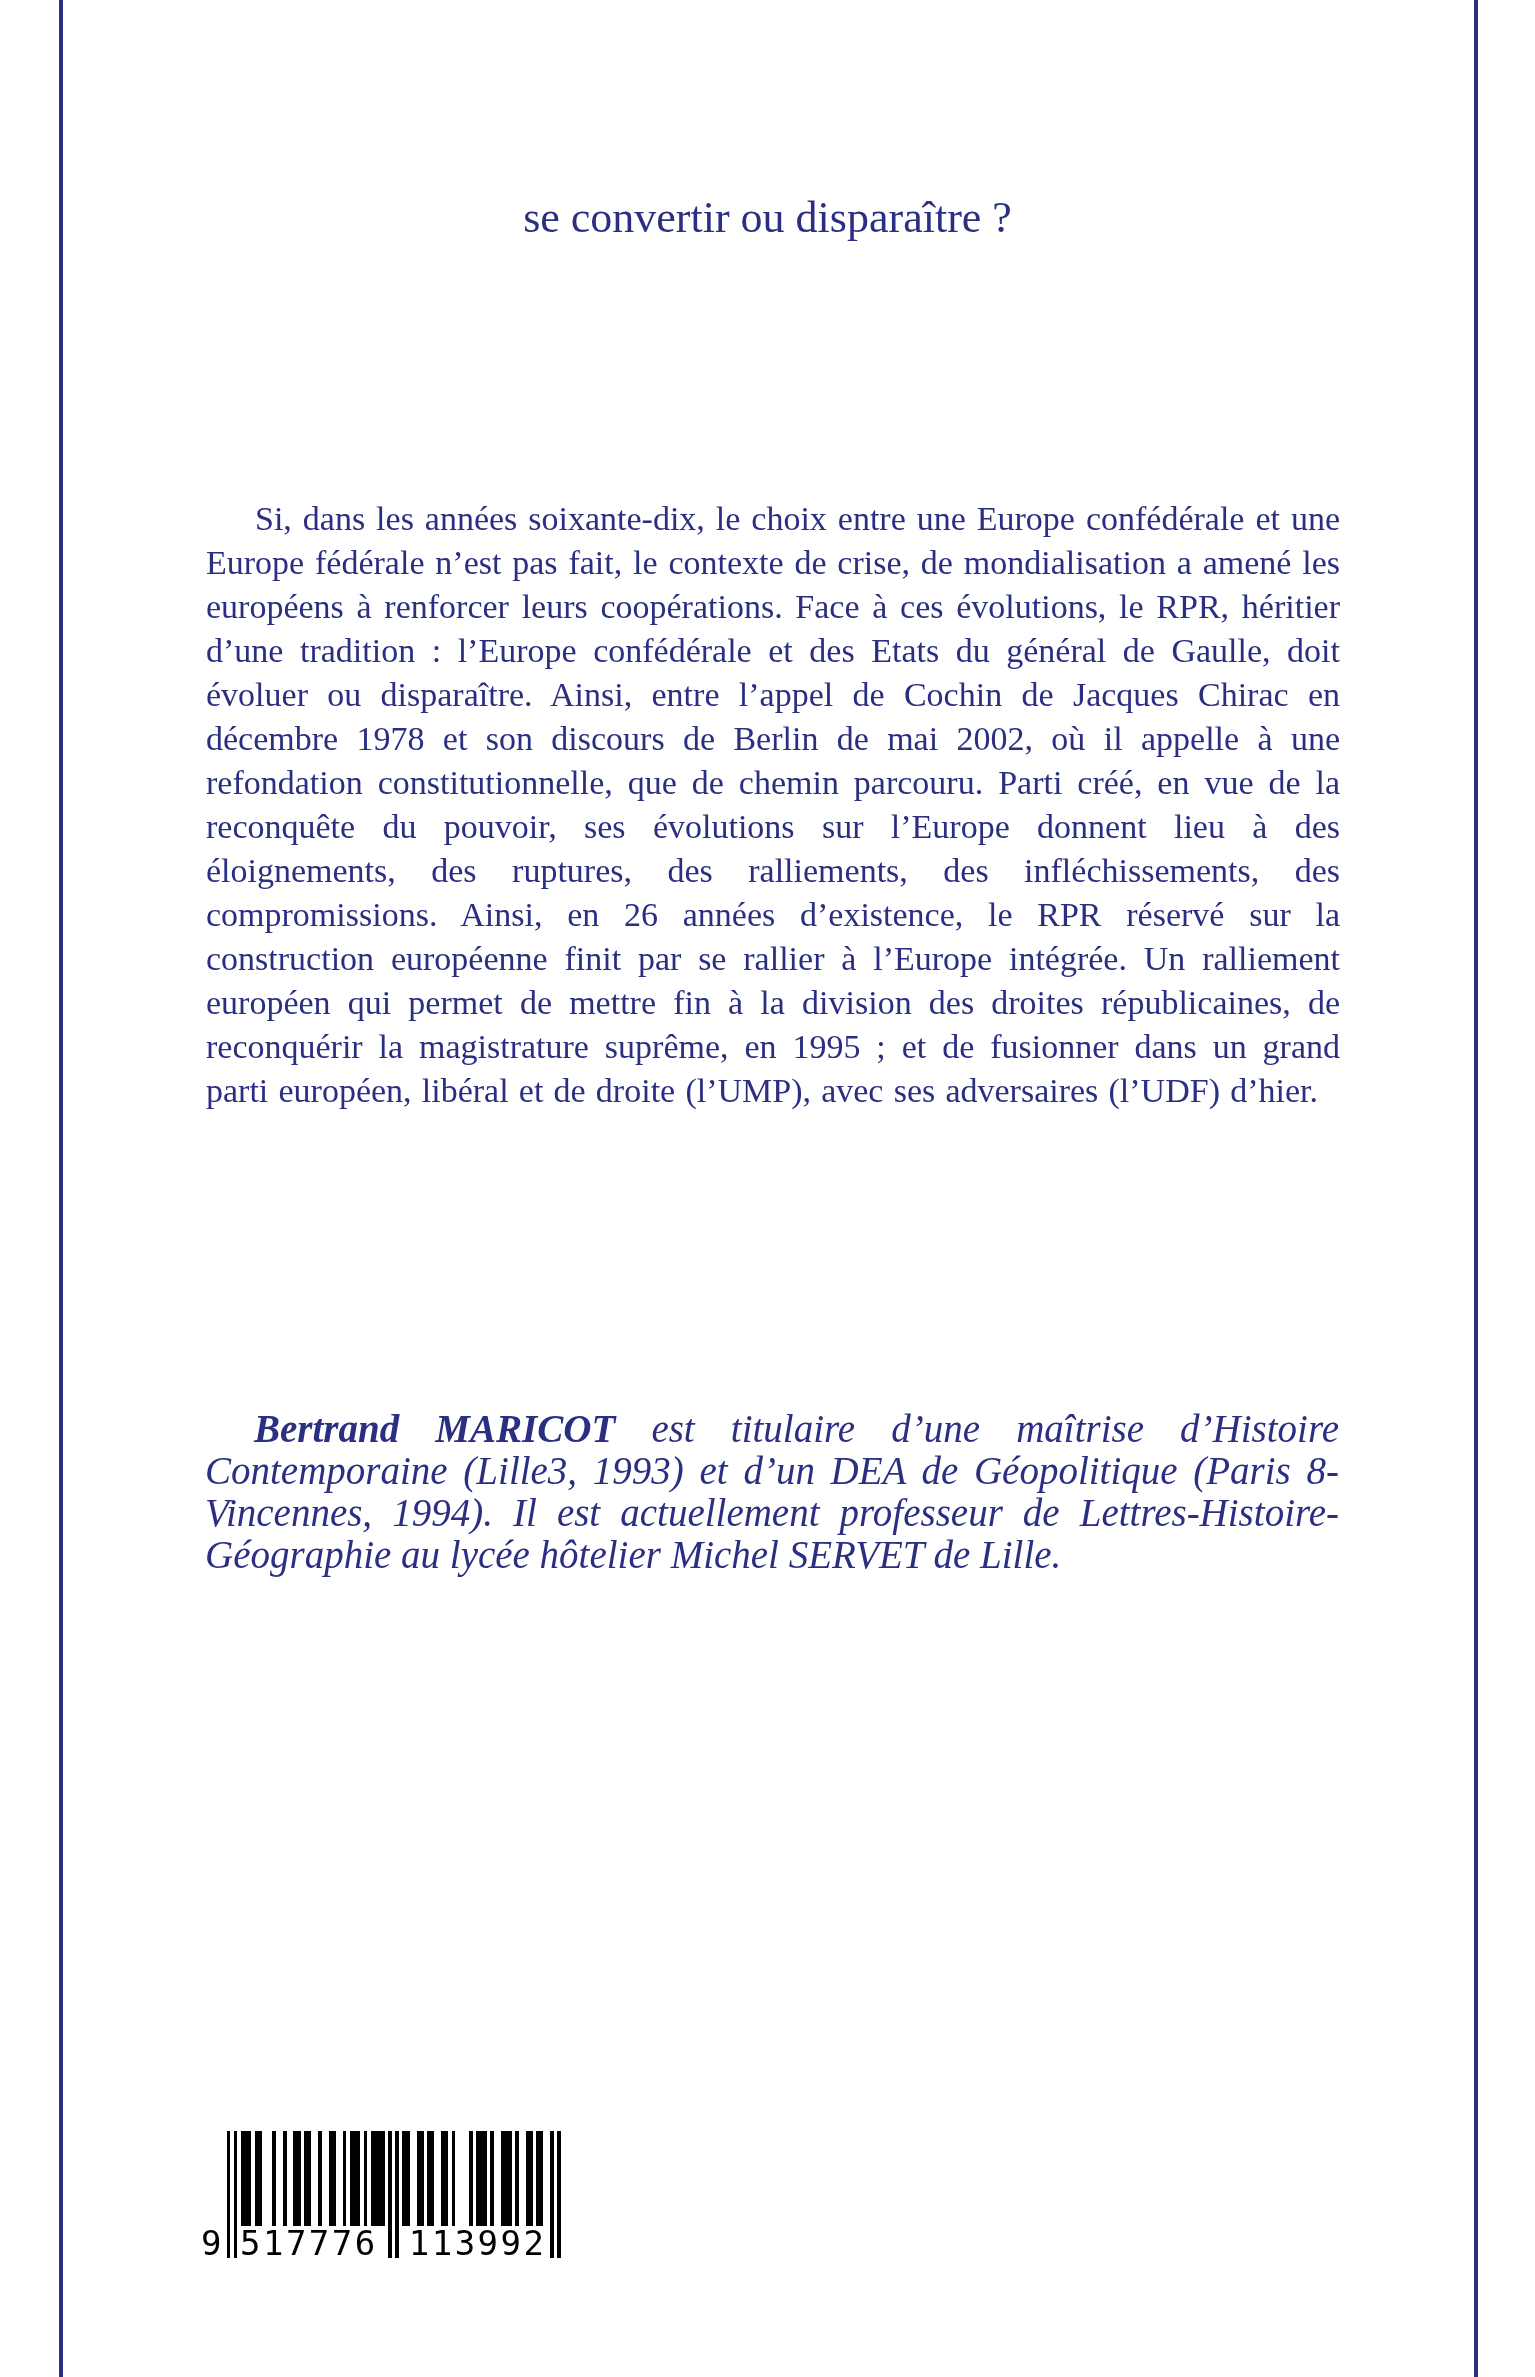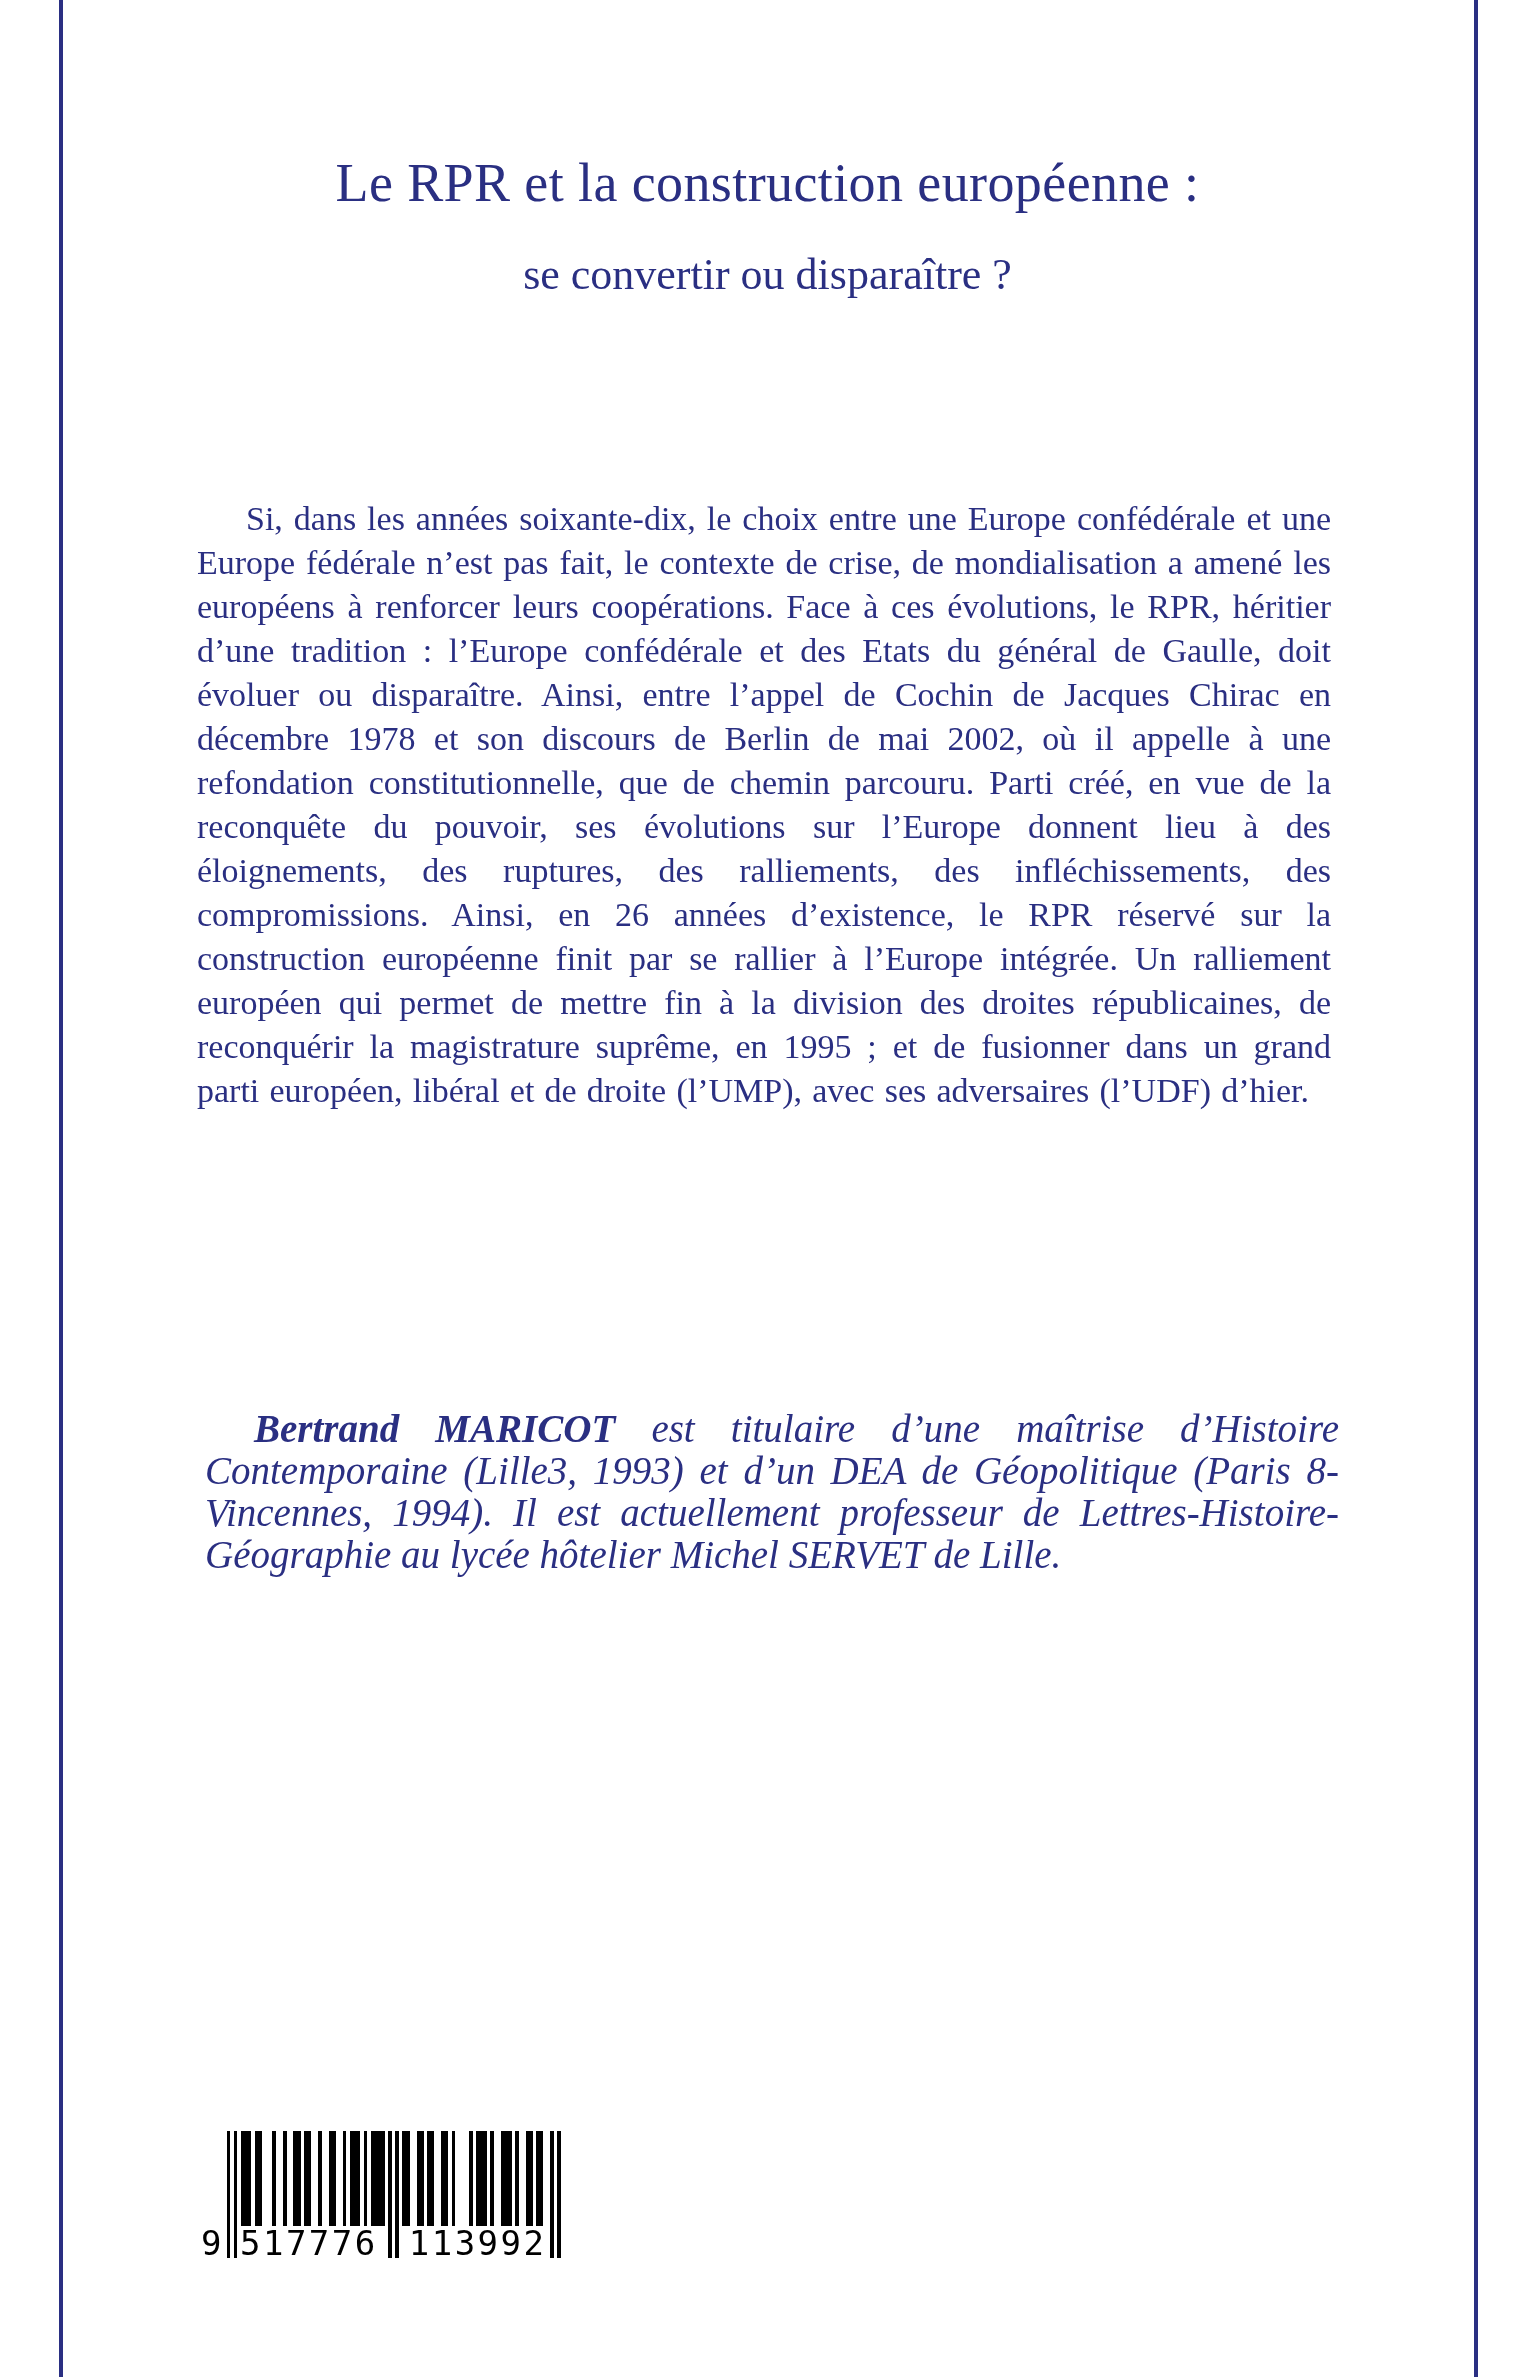--- a/index.html
+++ b/index.html
@@ -45,21 +45,21 @@
   .book-years {
     margin: 18.5px 0 0 0;
     font-size: 42px;
     font-weight: normal;
     line-height: 1.05;
   }
 
   .synopsis {
     position: absolute;
     top: 497px;
-    left: 197px;
+    left: 206px;
     width: 1134px;
     margin: 0;
     font-size: 34px;
     line-height: 44px;
     text-align: justify;
     text-indent: 49px;
     word-spacing: 1.7px;
   }
 
   .bio {
@@ -112,21 +112,20 @@
 </style>
 </head>
 <body>
 
 <div class="page">
 
   <div class="border-line left"></div>
   <div class="border-line right"></div>
 
   <header class="title-block">
-    <h1 class="book-title">Le RPR et la construction européenne&nbsp;:</h1>
     <h2 class="book-subtitle">se convertir ou disparaître&nbsp;?</h2>
   </header>
 
   <p class="synopsis">Si, dans les années soixante-dix, le choix entre une Europe confédérale et une Europe fédérale n’est pas fait, le contexte de crise, de mondialisation a amené les européens à renforcer leurs coopérations. Face à ces évolutions, le RPR, héritier d’une tradition&nbsp;: l’Europe confédérale et des Etats du général de Gaulle, doit évoluer ou disparaître. Ainsi, entre l’appel de Cochin de Jacques Chirac en décembre 1978 et son discours de Berlin de mai 2002, où il appelle à une refondation constitutionnelle, que de chemin parcouru. Parti créé, en vue de la reconquête du pouvoir, ses évolutions sur l’Europe donnent lieu à des éloignements, des ruptures, des ralliements, des infléchissements, des compromissions. Ainsi, en 26 années d’existence, le RPR réservé sur la construction européenne finit par se rallier à l’Europe intégrée. Un ralliement européen qui permet de mettre fin à la division des droites républicaines, de reconquérir la magistrature suprême, en 1995&nbsp;; et de fusionner dans un grand parti européen, libéral et de droite (l’UMP), avec ses adversaires (l’UDF) d’hier.</p>
 
   <p class="bio"><span class="author-name">Bertrand MARICOT</span><span> est titulaire d’une maîtrise d’Histoire Contemporaine (Lille3, 1993) et d’un DEA de Géopolitique (Paris 8-Vincennes, 1994). Il est actuellement professeur de Lettres-Histoire-Géographie au lycée hôtelier Michel SERVET de Lille.</span></p>
 
   <div class="barcode">
     <div class="barcode-bars" id="barcode-bars"><svg xmlns="http://www.w3.org/2000/svg" width="361" height="134" shape-rendering="crispEdges" fill="#000000" viewBox="0 0 430 160">
           <rect x="30.00" y="0" width="4.45" height="152"></rect>

